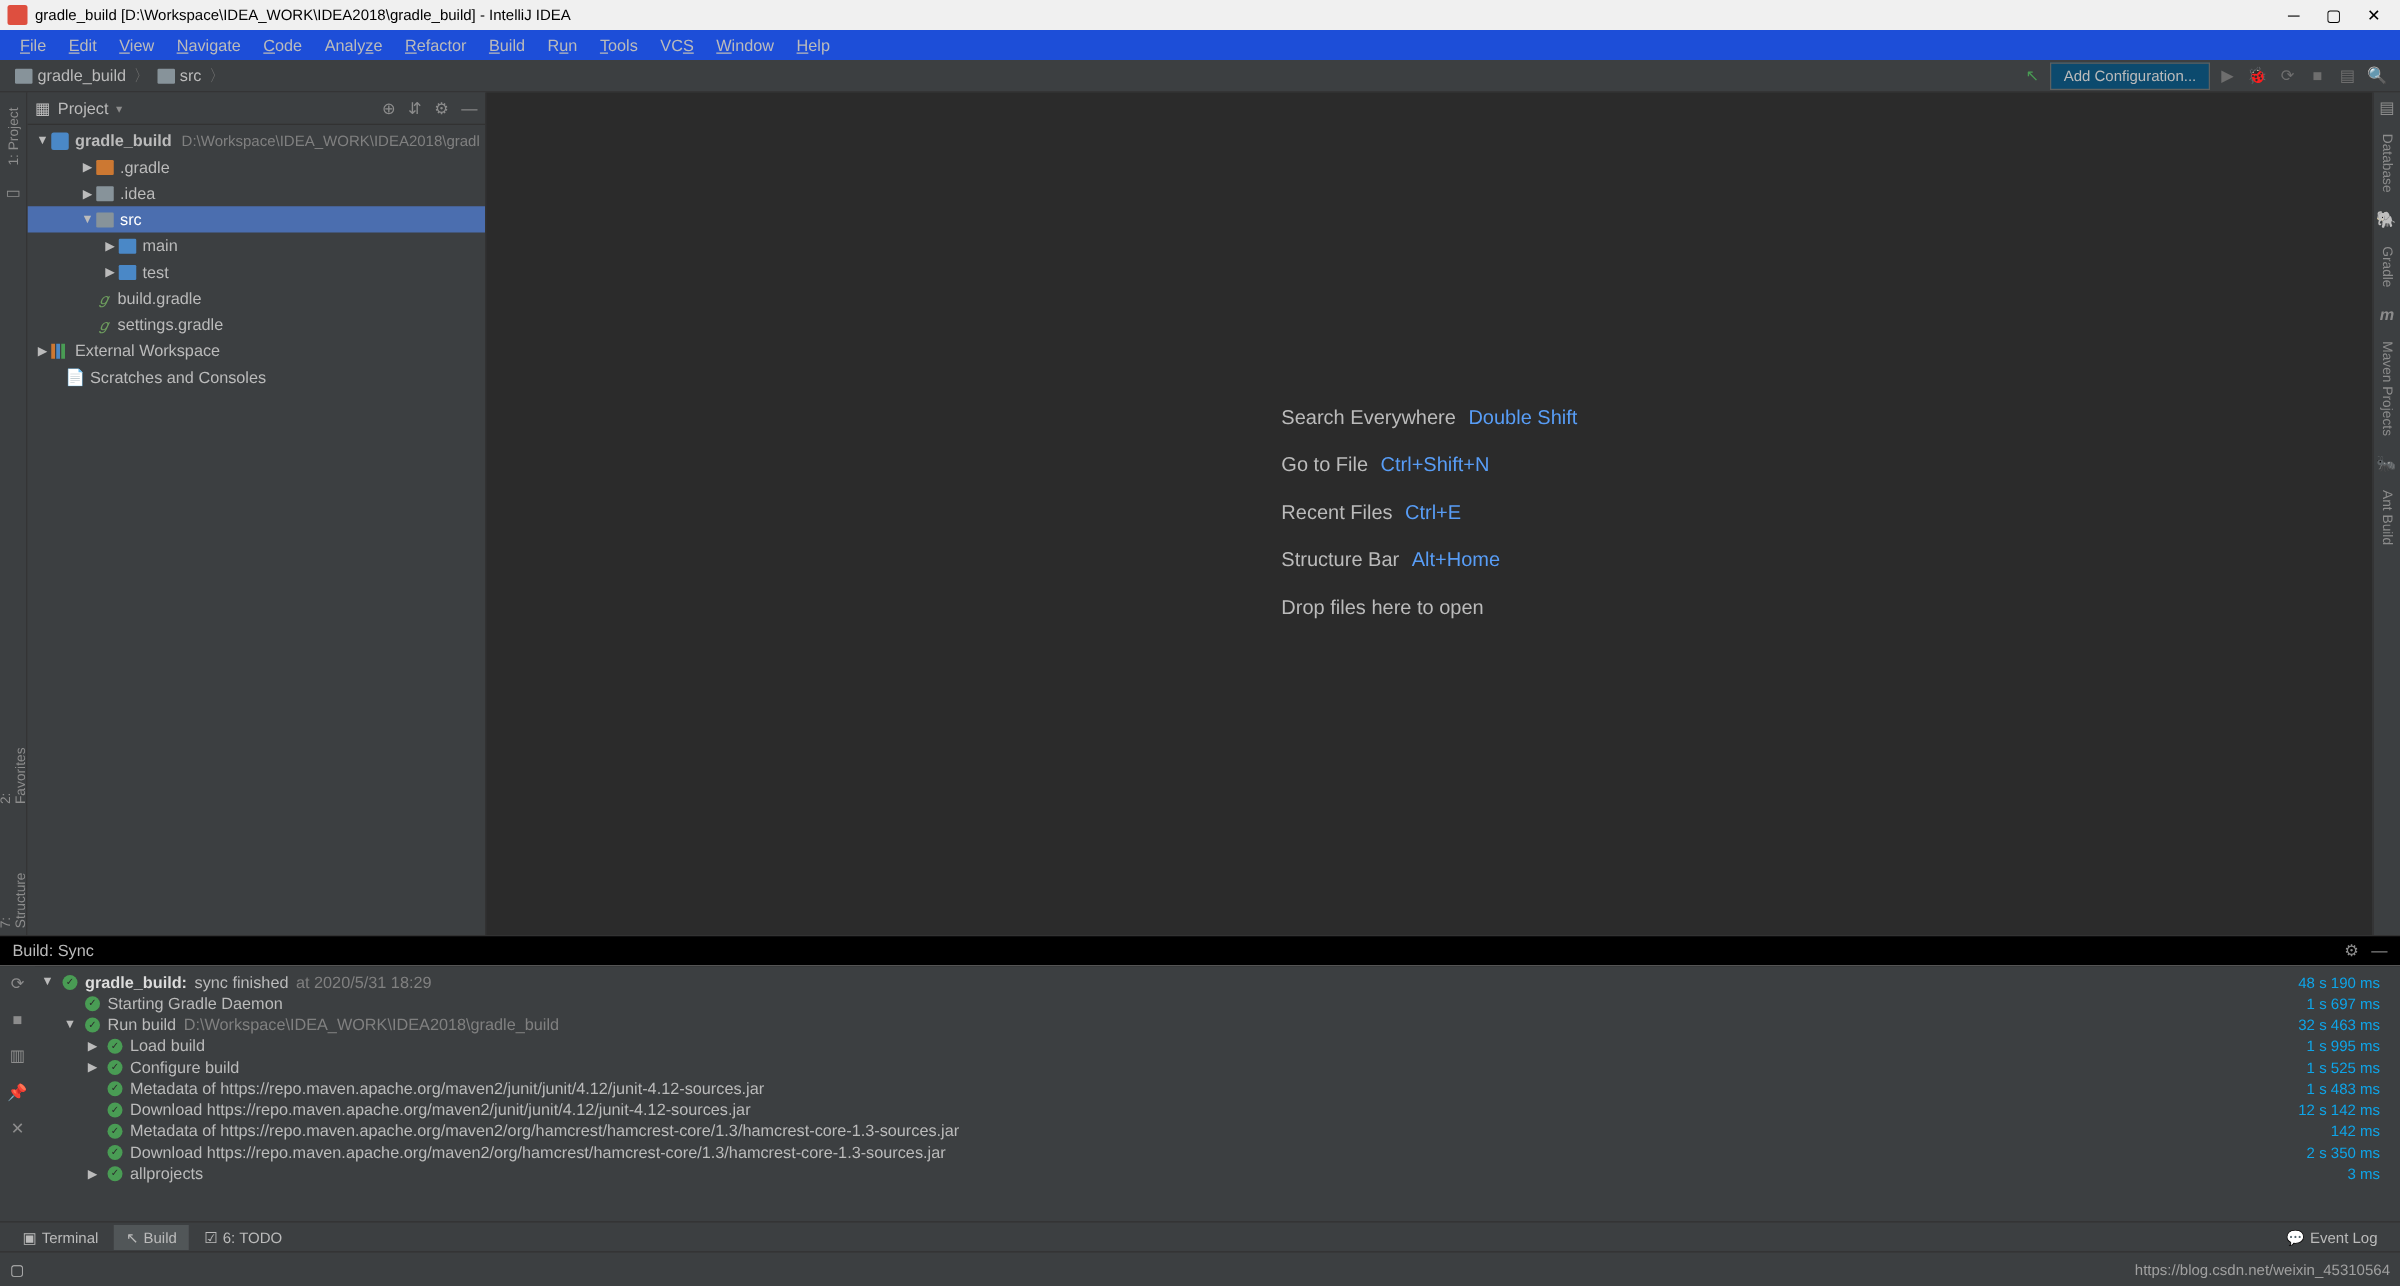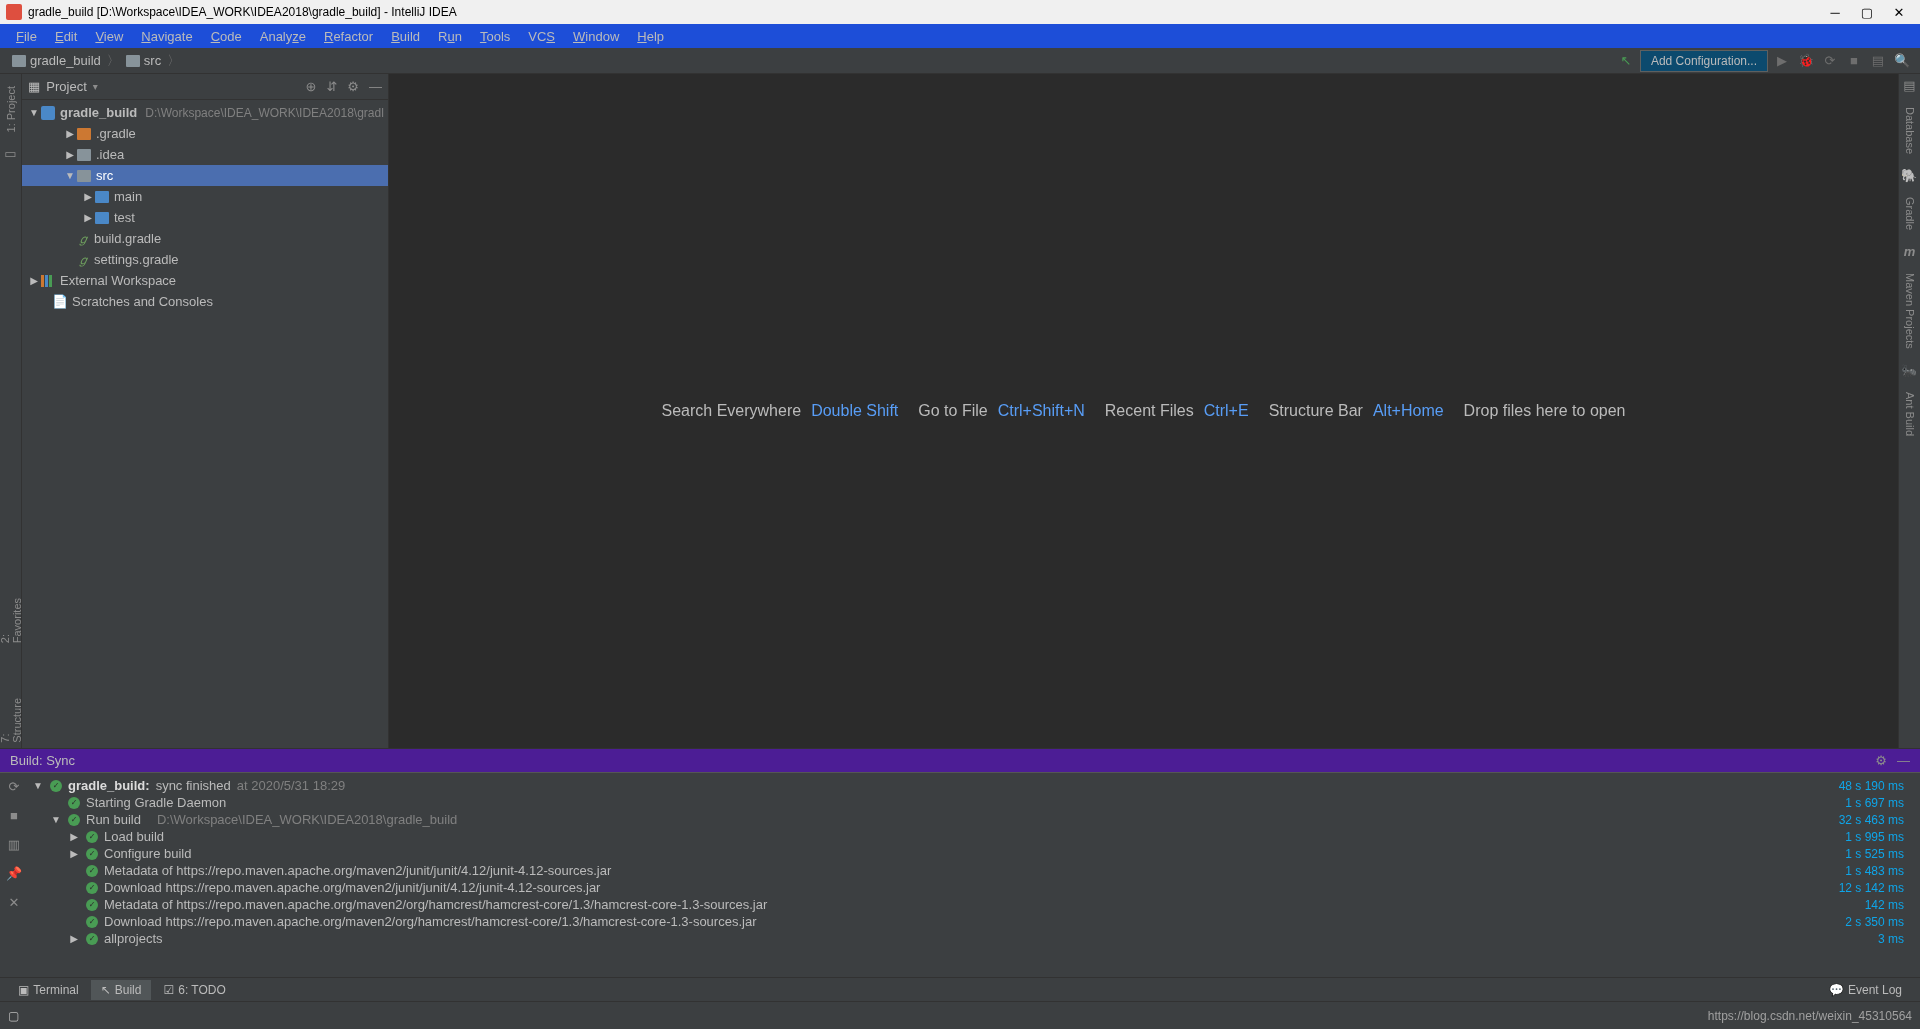--- a/index.html
+++ b/index.html
@@ -34,27 +34,27 @@
 .tree-node { display: flex; align-items: center; height: 21px; padding-left: 6px; cursor: pointer; white-space: nowrap; }
 .tree-node.selected { background: #4b6eaf; color: #fff; }
 .tree-arrow { width: 12px; text-align: center; color: #bbbbbb; font-size: 10px; }
 .tree-icon { width: 16px; display: flex; align-items: center; justify-content: center; margin-right: 4px; }
 .tree-label { color: #bbbbbb; }
 .tree-node.selected .tree-label { color: #fff; }
 .tree-path { color: #808080; margin-left: 8px; font-size: 12px; }
 .indent-2 { padding-left: 42px; }
 .indent-3 { padding-left: 60px; }
 .editor-area { flex: 1; background: #2b2b2b; display: flex; flex-direction: column; align-items: center; justify-content: center; }
-.welcome-hints { display: flex; flex-direction: row; gap: 20px; }
+.welcome-hints { display: flex; flex-direction: column; gap: 20px; }
 .hint-row { display: flex; gap: 10px; font-size: 16px; }
 .hint-label { color: #bbbbbb; }
 .hint-key { color: #589df6; }
 .right-gutter { width: 22px; background: #3c3f41; border-left: 1px solid #323232; display: flex; flex-direction: column; align-items: center; padding-top: 4px; gap: 6px; }
 .build-panel { height: 229px; background: #3c3f41; border-top: 1px solid #323232; display: flex; flex-direction: column; }
-.build-header { height: 24px; background: #4c1d95; border-bottom: 1px solid #555; display: flex; align-items: center; justify-content: space-between; padding: 0 10px; font-size: 13px; }
+.build-header { height: 24px; background: #000000; border-bottom: 1px solid #555; display: flex; align-items: center; justify-content: space-between; padding: 0 10px; font-size: 13px; }
 .build-header-tools { display: flex; gap: 10px; color: #8c8c8c; }
 .build-body { flex: 1; display: flex; overflow: hidden; }
 .build-gutter { width: 28px; background: #3c3f41; display: flex; flex-direction: column; align-items: center; padding-top: 6px; gap: 14px; color: #8c8c8c; }
 .build-tree { flex: 1; overflow: auto; font-size: 13px; padding: 4px 10px 4px 0; }
 .build-row { display: flex; align-items: center; height: 17px; justify-content: space-between; }
 .build-row-left { display: flex; align-items: center; gap: 6px; }
 .build-row-time { color: #0ea5e9; font-size: 12px; margin-right: 6px; }
 .ok-icon { width: 12px; height: 12px; background: #499c54; border-radius: 50%; display: inline-flex; align-items: center; justify-content: center; font-size: 8px; color: #2b2b2b; }
 .build-arrow { width: 12px; text-align: center; font-size: 10px; color: #bbbbbb; }
 .bi0 { padding-left: 4px; }
@@ -293,21 +293,21 @@
             <span class="ok-icon">✓</span>
             <span>Starting Gradle Daemon</span>
           </div>
           <span class="build-row-time">1 s 697 ms</span>
         </div>
         <div class="build-row">
           <div class="build-row-left bi1">
             <span class="build-arrow">▼</span>
             <span class="ok-icon">✓</span>
             <span>Run build</span>
-            <span class="gray-text" style="margin-left: 10px;">D:\Workspace\IDEA_WORK\IDEA2018\gradle_build</span>
+            <span class="gray-text" style="">D:\Workspace\IDEA_WORK\IDEA2018\gradle_build</span>
           </div>
           <span class="build-row-time">32 s 463 ms</span>
         </div>
         <div class="build-row">
           <div class="build-row-left bi2">
             <span class="build-arrow">▶</span>
             <span class="ok-icon">✓</span>
             <span>Load build</span>
           </div>
           <span class="build-row-time">1 s 995 ms</span>

